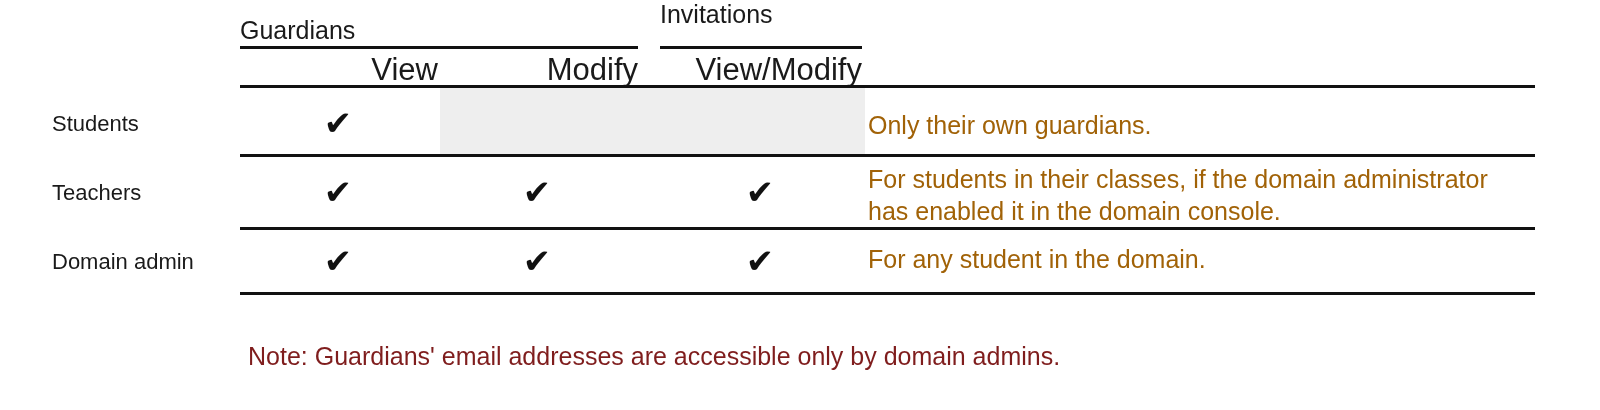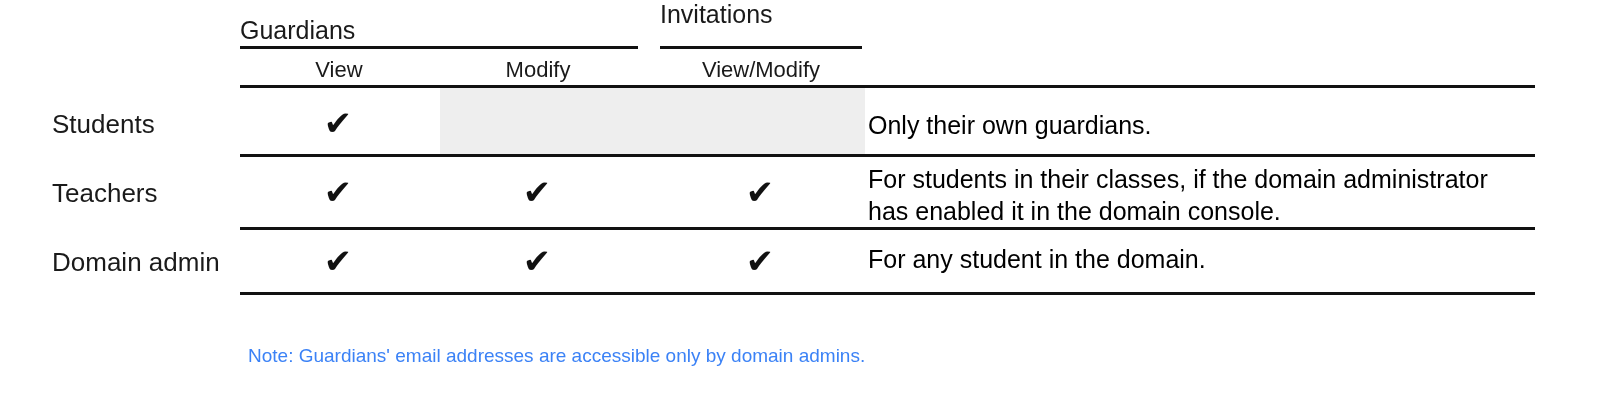--- a/index.html
+++ b/index.html
@@ -41,37 +41,37 @@
   .grp-label {
     position: absolute;
     font-size: 25px;
     line-height: 28px;
     text-align: left;
     white-space: nowrap;
     color: #1a1a1a;
   }
   .sub-label {
     position: absolute;
-    font-size: 22px;
+    font-size: 31px;
     line-height: 28px;
-    text-align: center;
+    text-align: right;
     white-space: nowrap;
     color: #1a1a1a;
   }
 
   
   .shade {
     position: absolute;
     background: #eeeeee;
   }
 
   
   .row-label {
     position: absolute;
-    font-size: 26px;
+    font-size: 22px;
     line-height: 28px;
     white-space: nowrap;
     color: #1a1a1a;
   }
 
   
   .check {
     position: absolute;
     width: 44px;
     text-align: center;
@@ -82,32 +82,32 @@
     color: #111111;
   }
 
   
   .desc {
     position: absolute;
     left: 868px;
     width: 660px;
     font-size: 25px;
     line-height: 32px;
-    color: #000000;
+    color: #a16207;
   }
 
   
   #table-note {
     position: absolute;
     left: 248px;
     top: 341px;
-    font-size: 19px;
+    font-size: 25px;
     line-height: 30px;
     white-space: nowrap;
-    color: #3b82f6;
+    color: #7f1d1d;
     text-align: center;
   }
 </style>
 </head>
 <body>
 
 <div id="perm-table">
 
   <div class="grp-label" style="left:240px; top:16px; width:398px;">Guardians</div>
 

